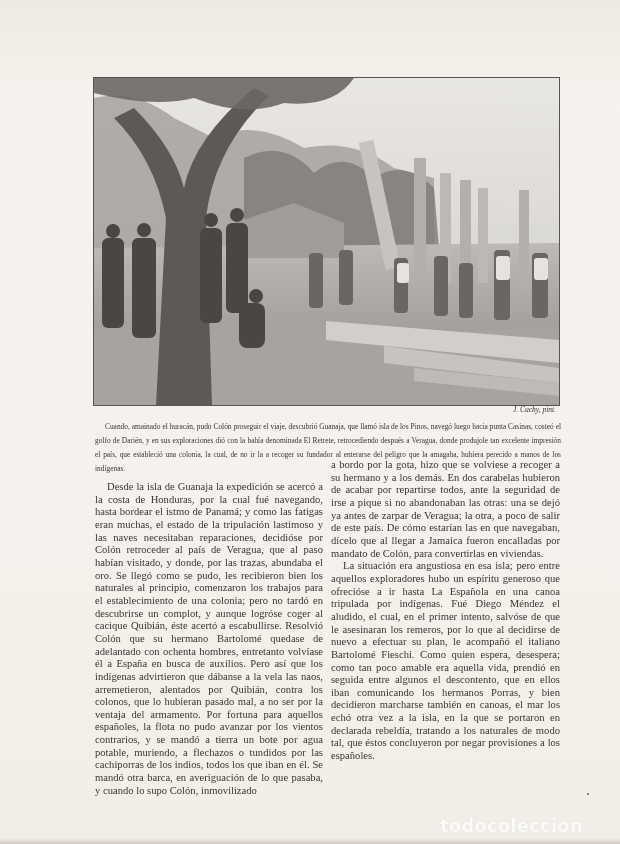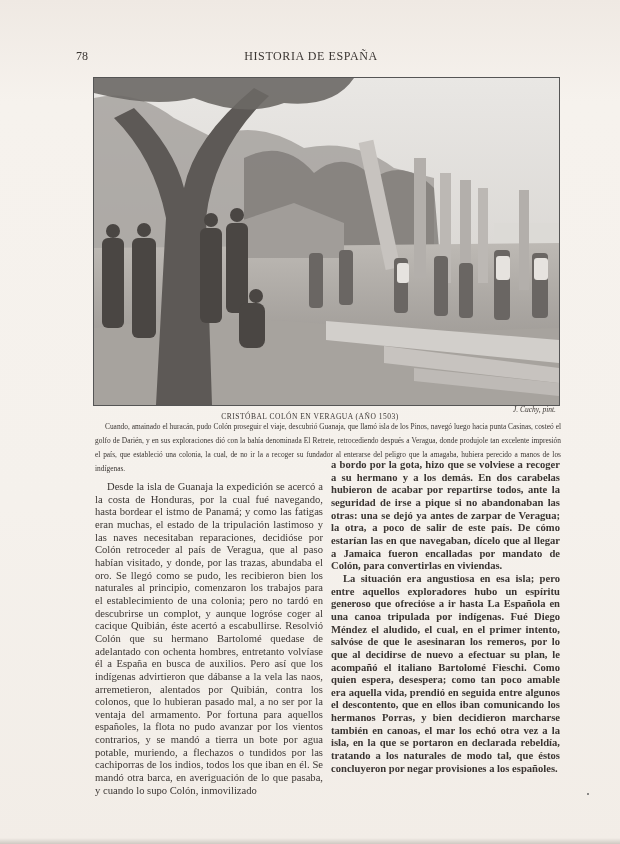--- a/index.html
+++ b/index.html
@@ -20,37 +20,33 @@
     border:1px solid #555; overflow:hidden; background:#d9d6d2; }
   .illustration svg { width:100%; height:100%; display:block; }
 
   .credit { position:absolute; right:64px; top:405px; font-size:7.5px; font-style:italic; }
   .caption-title { position:absolute; left:0; right:0; top:412px; text-align:center; font-size:7.5px; letter-spacing:0.5px; }
   .caption-body { position:absolute; left:95px; width:466px; top:420px; font-size:7.4px; line-height:14px; text-align:justify; text-indent:10px; }
 
   .col { position:absolute; top:459px; width:228px; font-size:10.6px; line-height:12.65px; text-align:justify; hyphens:manual; }
   .col p { margin:0; text-indent:12px; }
   .col-left { left:95px;margin-top:22px; }
-  .col-right { left:331px; width:229px;font-weight:bold; }
+  .col-right { left:331px; width:229px; }
   .col-right p.cont { text-indent:0; }
 
   .watermark { position:absolute; left:440px; top:815px; font-family:"DejaVu Sans",sans-serif; font-weight:bold; font-size:18px; color:#fbfbfb; letter-spacing:0.2px;
     text-shadow:0 0 1px #d8d3cd; }
   .bottom-line { position:absolute; left:0; right:0; bottom:0; height:6px; background:linear-gradient(180deg,#f2ede7,#cfc9c2); }
   .speck { position:absolute; left:587px; top:793px; width:2px; height:2px; background:#666; border-radius:50%; }
 </style>
 </head>
 <body>
 
 <div class="page">
 
-  <div class="header">
-    <span class="page-num">78</span>
-    <div class="running-title">HISTORIA DE ESPAÑA</div>
-  </div>
 
   <div class="illustration">
     <svg viewBox="0 0 465 327" preserveAspectRatio="none">
       <defs>
         <linearGradient id="sky" x1="0" y1="0" x2="0" y2="1">
           <stop offset="0" stop-color="#e9e7e4"></stop>
           <stop offset="1" stop-color="#cfccc8"></stop>
         </linearGradient>
         <linearGradient id="ground" x1="0" y1="0" x2="0" y2="1">
           <stop offset="0" stop-color="#bdb9b4"></stop>
@@ -107,27 +103,27 @@
       </g>
       <g fill="#e6e3df">
         <rect x="303" y="185" width="12" height="20" rx="3"></rect>
         <rect x="402" y="178" width="14" height="24" rx="3"></rect>
         <rect x="440" y="180" width="14" height="22" rx="3"></rect>
       </g>
     </svg>
   </div>
 
   <div class="credit">J. Cuchy, pint.</div>
-  <div class="caption-title">CRISTÓBAL COLÓN EN VERAGUA (AÑO 1503)</div>
   <div class="caption-body">Cuando, amainado el huracán, pudo Colón proseguir el viaje, descubrió Guanaja, que llamó isla de los Pinos, navegó luego hacia punta Casinas, costeó el golfo de Darién, y en sus exploraciones dió con la bahía denominada El Retrete, retrocediendo después a Veragua, donde produjole tan excelente impresión el país, que estableció una colonia, la cual, de no ir la a recoger su fundador al enterarse del peligro que la amagaba, hubiera perecido a manos de los indígenas.</div>
 
   <div class="col col-left">
     <p>Desde la isla de Guanaja la expedición se acercó a la costa de Honduras, por la cual fué navegando, hasta bordear el istmo de Panamá; y como las fatigas eran muchas, el estado de la tripulación lastimoso y las naves necesitaban reparaciones, decidióse por Colón retroceder al país de Veragua, que al paso habían visitado, y donde, por las trazas, abundaba el oro. Se llegó como se pudo, les recibieron bien los naturales al principio, comenzaron los trabajos para el establecimiento de una colonia; pero no tardó en descubrirse un complot, y aunque logróse coger al cacique Quibián, éste acertó a escabullirse. Resolvió Colón que su hermano Bartolomé quedase de adelantado con ochenta hombres, entretanto volvíase él a España en busca de auxilios. Pero así que los indígenas advirtieron que dábanse a la vela las naos, arremetieron, alentados por Quibián, contra los colonos, que lo hubieran pasado mal, a no ser por la ventaja del armamento. Por fortuna para aquellos españoles, la flota no pudo avanzar por los vientos contrarios, y se mandó a tierra un bote por agua potable, muriendo, a flechazos o tundidos por las cachiporras de los indios, todos los que iban en él. Se mandó otra barca, en averiguación de lo que pasaba, y cuando lo supo Colón, inmovilizado</p>
   </div>
 
   <div class="col col-right">
     <p class="cont">a bordo por la gota, hizo que se volviese a recoger a su hermano y a los demás. En dos carabelas hubieron de acabar por repartirse todos, ante la seguridad de irse a pique si no abandonaban las otras: una se dejó ya antes de zarpar de Veragua; la otra, a poco de salir de este país. De cómo estarían las en que navegaban, dícelo que al llegar a Jamaica fueron encalladas por mandato de Colón, para convertirlas en viviendas.</p>
     <p>La situación era angustiosa en esa isla; pero entre aquellos exploradores hubo un espíritu generoso que ofrecióse a ir hasta La Española en una canoa tripulada por indígenas. Fué Diego Méndez el aludido, el cual, en el primer intento, salvóse de que le asesinaran los remeros, por lo que al decidirse de nuevo a efectuar su plan, le acompañó el italiano Bartolomé Fieschi. Como quien espera, desespera; como tan poco amable era aquella vida, prendió en seguida entre algunos el descontento, que en ellos iban comunicando los hermanos Porras, y bien decidieron marcharse también en canoas, el mar los echó otra vez a la isla, en la que se portaron en declarada rebeldía, tratando a los naturales de modo tal, que éstos concluyeron por negar provisiones a los españoles.</p>
   </div>
 
   <div class="speck"></div>
+  <div class="watermark">todocoleccion</div>
   <div class="bottom-line"></div>
 </div>
 
 </body></html>

